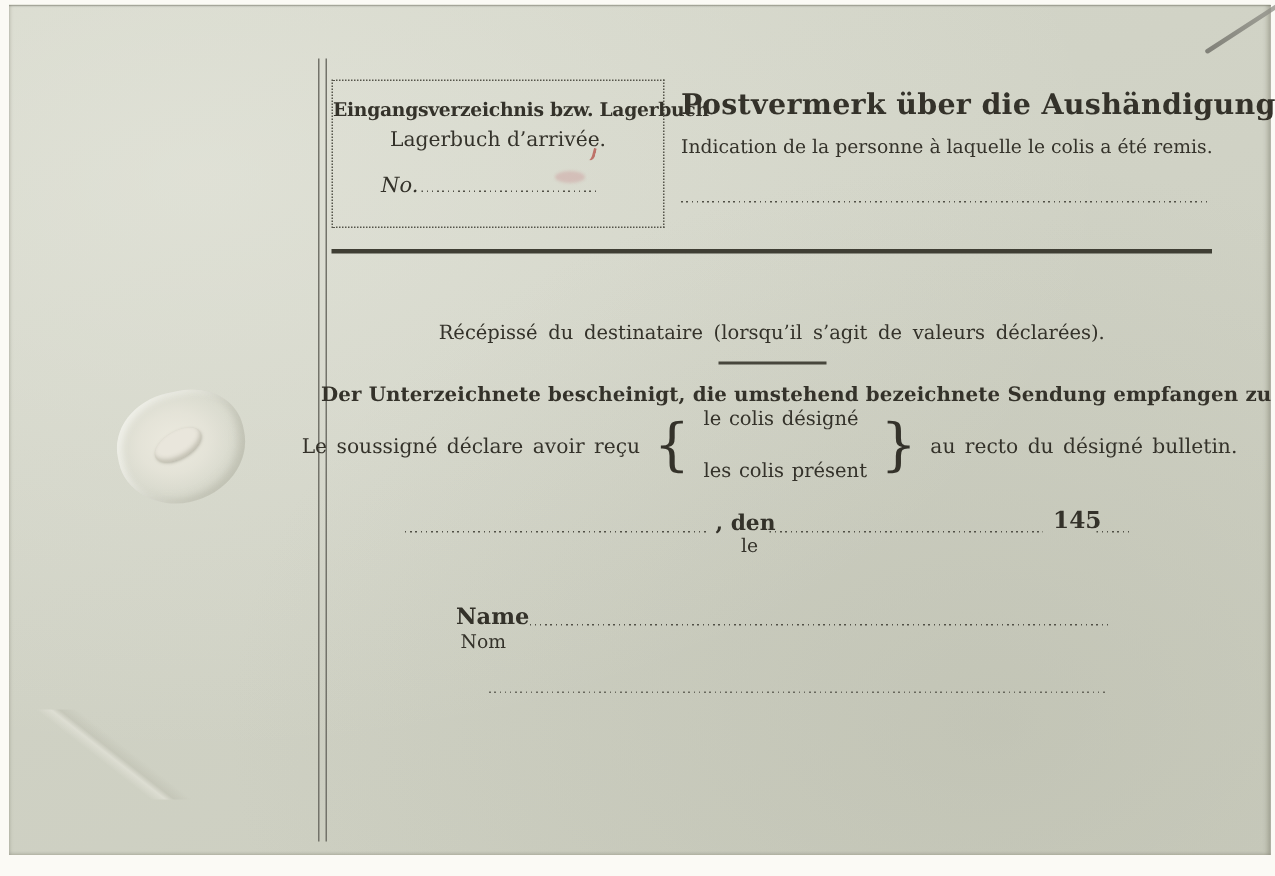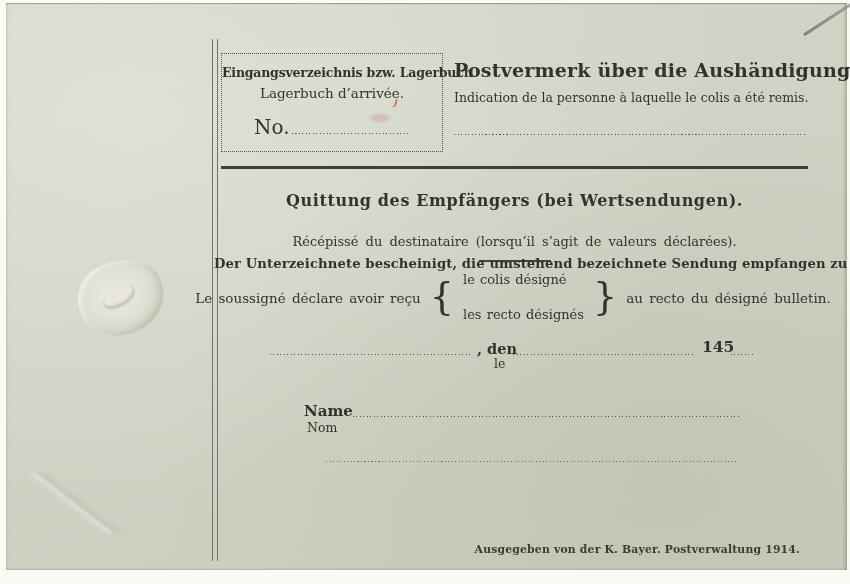--- a/index.html
+++ b/index.html
@@ -34,21 +34,21 @@
     border-left:1.5px solid #73736a;border-right:1.5px solid #73736a;
   }
   
   .arrival-box{
     position:absolute;left:215px;top:50px;width:222px;height:99px;
     border:1.5px dotted #55544a;box-sizing:border-box;padding-top:11px;
   }
   .arrival-de{font-size:12.5px;letter-spacing:-.2px;text-align:center;white-space:nowrap;}
   .arrival-fr{font-size:13.5px;text-align:center;margin-top:5px;}
   .no-row{display:flex;align-items:flex-end;margin:16px 0 0 32px;}
-  .no-label{font-size:20px;line-height:1;}
+  .no-label{font-style:italic;font-size:14px;line-height:1;}
   .no-fill{width:118px;margin:0 0 3px 2px;}
   .red-mark{
     position:absolute;left:168px;top:44px;width:5px;height:9px;
     border-right:2px solid rgba(185,95,87,.85);border-radius:0 0 4px 0;
     transform:rotate(14deg);
   }
   .red-smudge{
     position:absolute;left:148px;top:60px;width:20px;height:8px;border-radius:50%;
     background:rgba(196,120,126,.28);filter:blur(1px);
   }
@@ -144,45 +144,43 @@
 
   <div class="delivery-head">
     <div class="delivery-title fraktur">Postvermerk über die Aushändigung.</div>
     <div class="delivery-sub">Indication de la personne à laquelle le colis a été remis.</div>
     <div class="delivery-line dot"></div>
   </div>
 
   <div class="thick-rule"></div>
 
   <div class="receipt-head">
-    <div class="receipt-de fraktur">Quittung des Empfängers (bei Wertsendungen).</div>
     <div class="receipt-fr">Récépissé du destinataire (lorsqu’il s’agit de valeurs déclarées).</div>
     <div class="short-div"></div>
   </div>
 
   <div class="statement-de">Der Unterzeichnete bescheinigt, die umstehend bezeichnete Sendung empfangen zu haben.</div>
 
   <div class="statement-fr">
     <span>Le soussigné déclare avoir reçu</span>
     <span class="brace">{</span>
     <span class="options">
       <span>le colis désigné</span>
-      <span>les recto désignés</span>
+      <span>les colis présent</span>
     </span>
     <span class="brace">}</span>
     <span>au recto du désigné bulletin.</span>
   </div>
 
   <div class="abs dot date-dot1"></div>
   <div class="abs fraktur date-den">, den</div>
   <div class="abs dot date-dot2"></div>
   <div class="abs fraktur date-year">145</div>
   <div class="abs dot date-dot3"></div>
   <div class="abs date-le">le</div>
 
   <div class="abs fraktur name-label">Name</div>
   <div class="abs dot name-dot"></div>
   <div class="abs nom-label">Nom</div>
   <div class="abs dot sig-dot"></div>
 
-  <div class="imprint fraktur">Ausgegeben von der K. Bayer. Postverwaltung 1914.</div>
 
 </div>
 
 </body></html>

